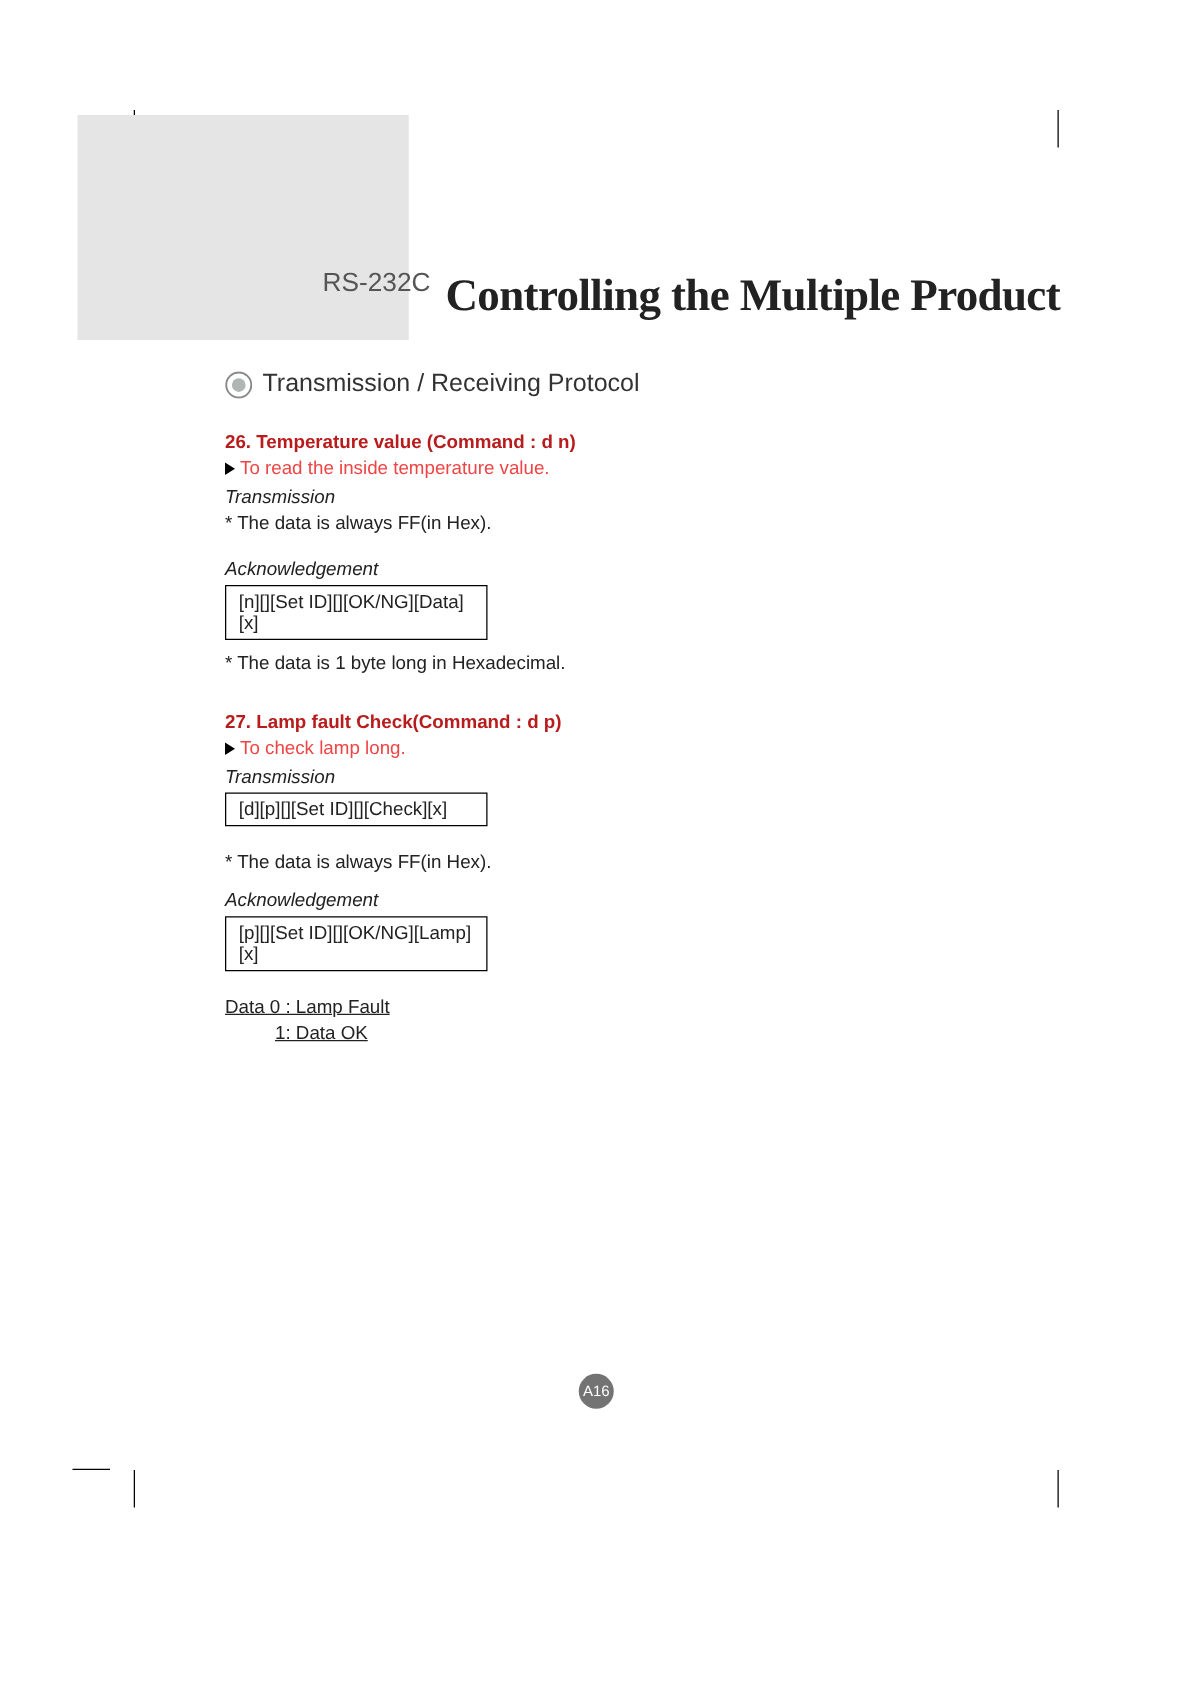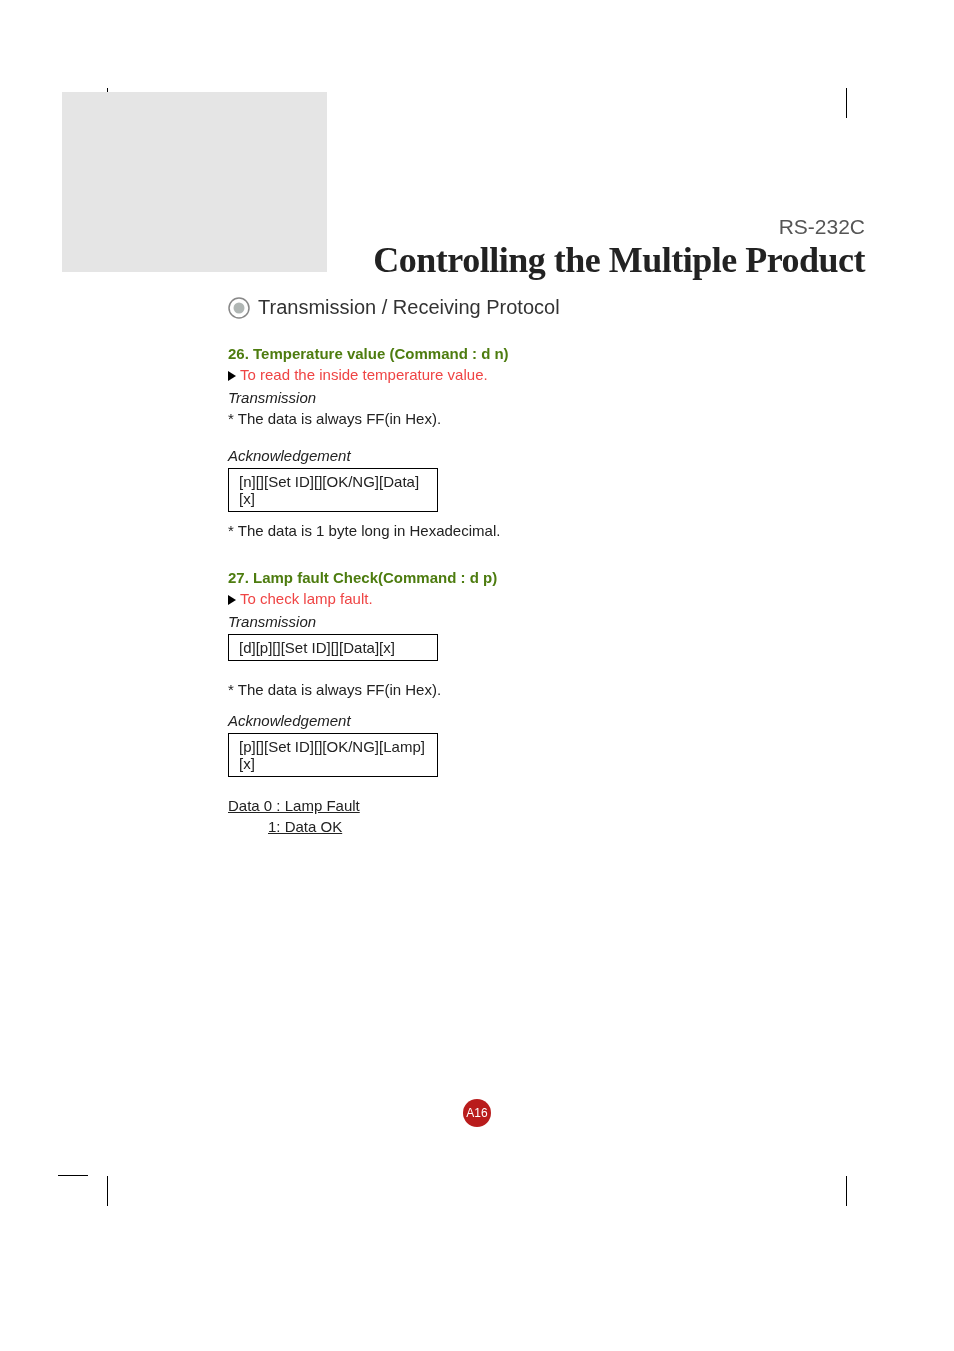--- a/index.html
+++ b/index.html
@@ -33,22 +33,21 @@
     height: 180px;
     background: #e5e5e5;
   }
 
   .header-row {
     position: absolute;
     top: 215px;
     left: 180px;
     right: 89px;
     display: flex;
-    align-items: flex-end;
-    flex-direction: column;
+    align-items: flex-start;
   }
   .rs-label {
     font-size: 21px;
     color: #555;
     font-weight: normal;
     margin-left: 78px;
   }
   .main-title {
     font-family: "Times New Roman", Times, serif;
     font-size: 36px;
@@ -56,21 +55,20 @@
     color: #222;
     margin-left: 12px;
     letter-spacing: -0.5px;
   }
 
   .section {
     position: absolute;
     top: 296px;
     left: 180px;
     right: 142px;
-    margin-left: 48px;
   }
 
   .subheader-row {
     display: flex;
     align-items: center;
     margin-bottom: 26px;
   }
   .bullet-circle {
     width: 22px;
     height: 22px;
@@ -78,21 +76,21 @@
     flex-shrink: 0;
   }
   .subheader-text {
     font-size: 20px;
     color: #333;
   }
 
   .cmd-title {
     font-size: 15px;
     font-weight: bold;
-    color: #4d7c0f;
+    color: #b91c1c;
     margin-bottom: 4px;
   }
   .cmd-desc {
     font-size: 15px;
     color: #ef4444;
     margin-bottom: 6px;
   }
   .arrow {
     display: inline-block;
     width: 0;
@@ -132,21 +130,21 @@
   .indent { margin-left: 40px; }
 
   .page-number-badge {
     position: absolute;
     bottom: 224px;
     left: 50%;
     transform: translateX(-50%);
     width: 28px;
     height: 28px;
     border-radius: 50%;
-    background: #b91c1c;
+    background: #737373;
     color: #fff;
     font-size: 12px;
     display: flex;
     align-items: center;
     justify-content: center;
   }
 </style>
 </head>
 <body>
 
@@ -184,24 +182,24 @@
       <div class="italic-label">Transmission</div>
       <div class="note">* The data is always FF(in Hex).</div>
       <div class="italic-label">Acknowledgement</div>
       <div class="code-box">[n][][Set ID][][OK/NG][Data][x]</div>
       <div class="note" style="margin-bottom:30px;">* The data  is 1 byte long in Hexadecimal.</div>
     </div>
 
     <div>
       <div class="cmd-title">27. Lamp fault Check(Command : d p)</div>
       <div class="cmd-desc">
-        <span class="arrow"></span><span>To check lamp fault.</span>
+        <span class="arrow"></span><span>To check lamp long.</span>
       </div>
       <div class="italic-label">Transmission</div>
-      <div class="code-box">[d][p][][Set ID][][Data][x]</div>
+      <div class="code-box">[d][p][][Set ID][][Check][x]</div>
       <div style="height:10px;"></div>
       <div class="note" style="margin-bottom:14px;">* The data is always FF(in Hex).</div>
       <div class="italic-label">Acknowledgement</div>
       <div class="code-box">[p][][Set ID][][OK/NG][Lamp][x]</div>
       <div style="height:8px;"></div>
       <div class="data-values">
         <div>Data 0 : Lamp Fault</div>
         <div class="indent">1: Data OK</div>
       </div>
     </div>

